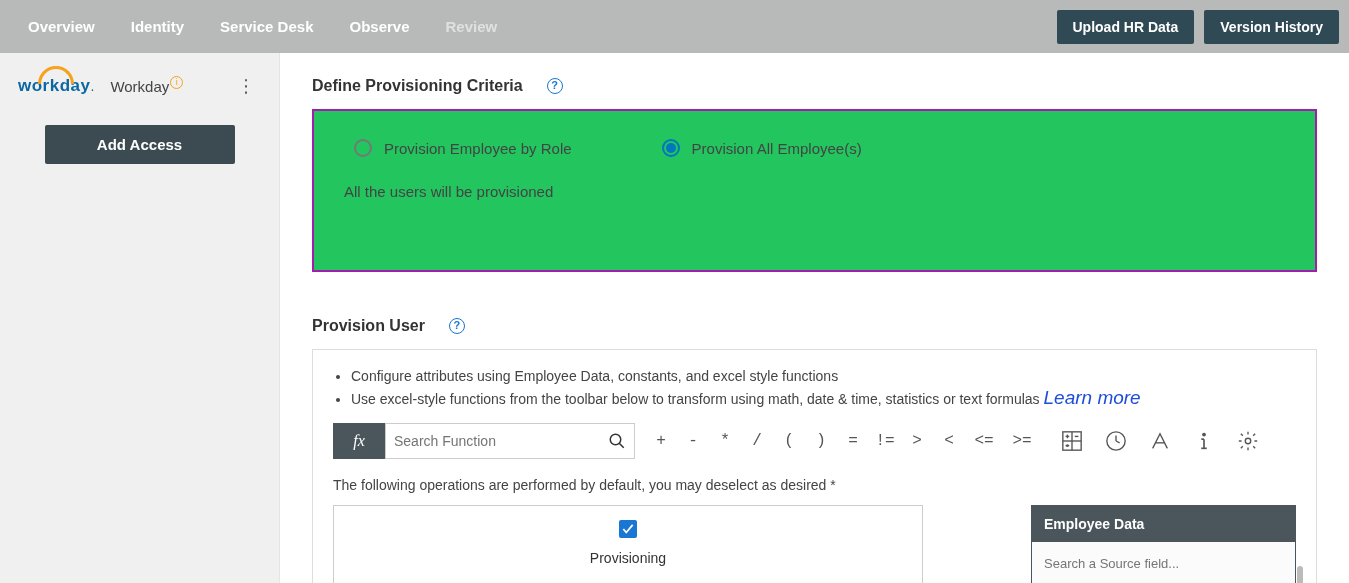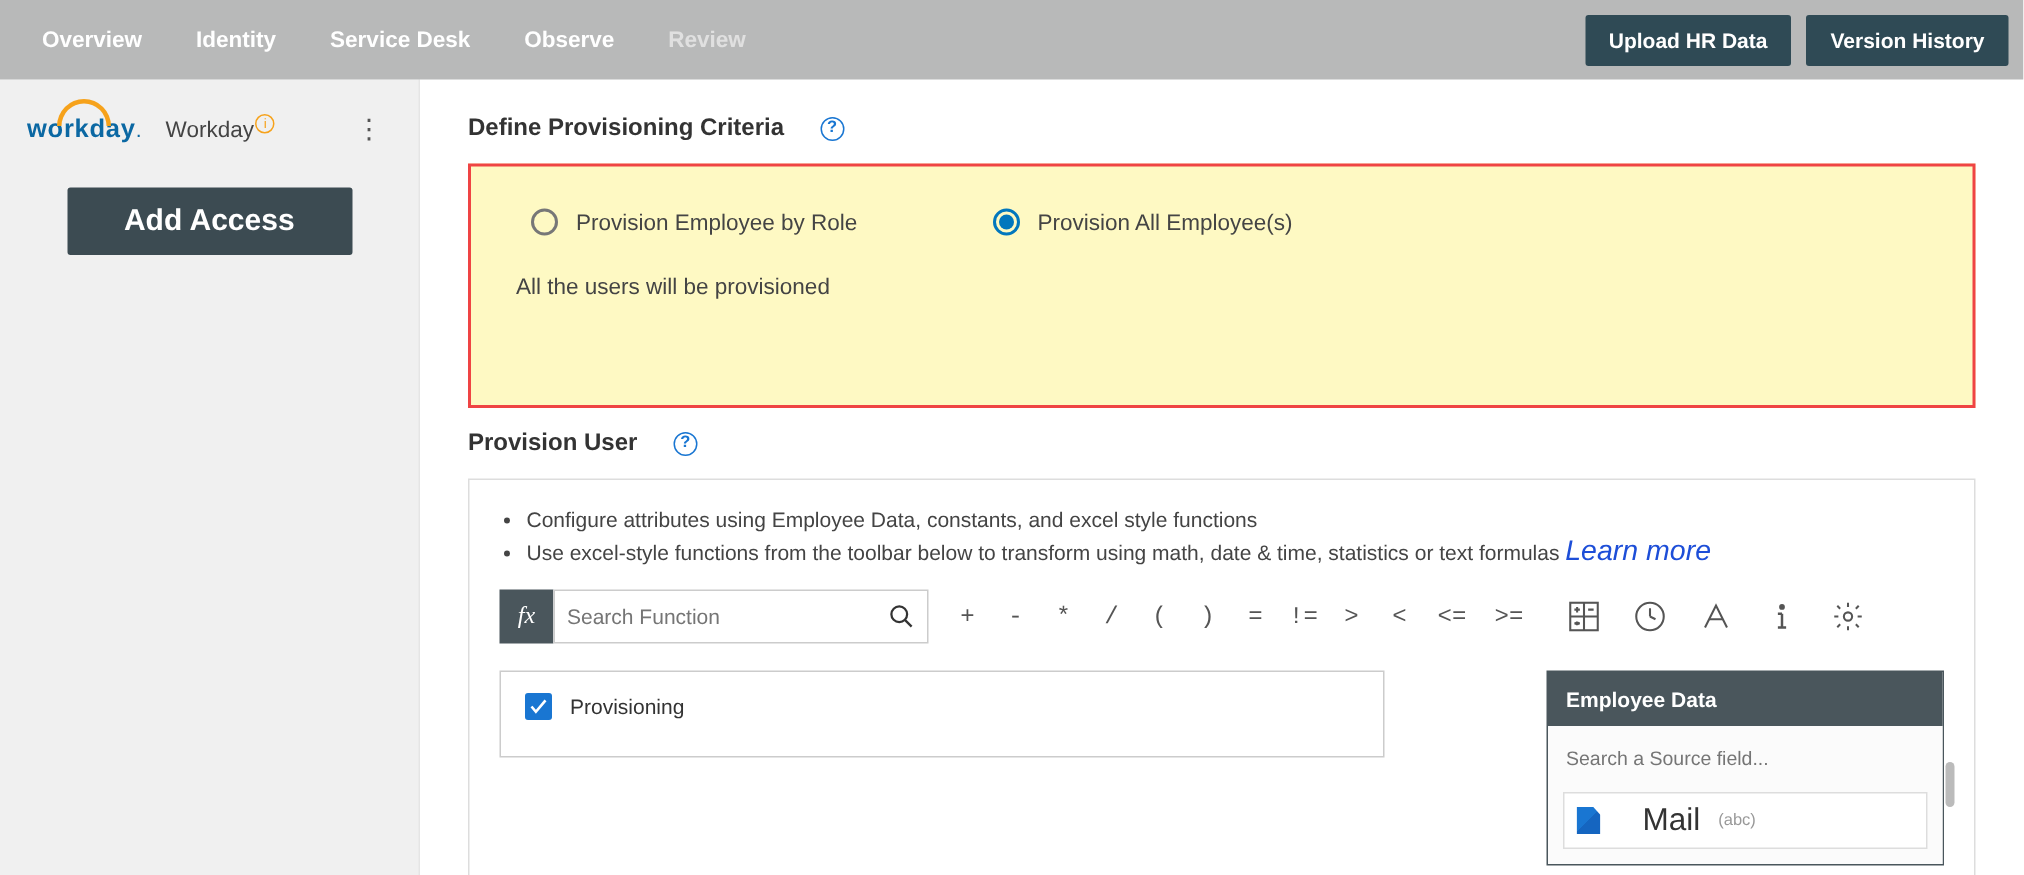--- a/index.html
+++ b/index.html
@@ -19,56 +19,56 @@
   .layout { display:flex; }
   .sidebar { width:280px; background:#f0f0f0; min-height:537px; border-right:1px solid #e5e5e5; }
   .app-card { display:flex; align-items:center; padding:18px 14px 10px 18px; gap:8px; }
   .wd-logo { position:relative; }
   .wd-arc { width:36px; height:18px; border:3px solid #f6a21b; border-bottom:none; border-top-left-radius:36px; border-top-right-radius:36px; position:absolute; top:-10px; left:50%; transform:translateX(-50%); }
   .wd-text { color:#0b68a3; font-weight:700; font-size:17px; letter-spacing:0.5px; }
   .wd-dot { color:#0b68a3; }
   .app-name { color:#444; font-size:15px; margin-left:8px; position:relative; }
   .badge-info { display:inline-block; width:13px; height:13px; border:1.3px solid #f6a21b; border-radius:50%; color:#f6a21b; font-size:9px; line-height:11px; text-align:center; vertical-align:top; margin-left:1px; margin-top:-2px; }
   .kebab { margin-left:auto; padding:6px 10px; cursor:pointer; color:#555; font-size:18px; line-height:1; }
-  .btn-addaccess { display:block; width:190px; margin:14px auto 0; background:#3c4b52; color:#fff; border:none; padding:11px 0; font-weight:600; font-size:20px; cursor:pointer; border-radius:2px; }
+  .btn-addaccess { display:block; width:190px; margin:14px auto 0; background:#3c4b52; color:#fff; border:none; padding:11px 0; font-weight:600; font-size:15px; cursor:pointer; border-radius:2px; }
 
   .main { flex:1; padding: 24px 32px 0 32px; background:#fff; min-width:0; }
   .section-title { font-weight:600; font-size:16px; color:#333; margin-bottom:14px; display:flex; align-items:center; gap:24px; }
   .help { width:16px; height:16px; border:1.5px solid #1976d2; border-radius:50%; color:#1976d2; font-size:11px; line-height:13px; text-align:center; display:inline-block; cursor:pointer; }
 
-  .criteria-box { border:2px solid #ef4444; background:#fef9c3; padding: 28px 30px 70px 30px; margin-bottom: 15px; }
+  .criteria-box { border:2px solid #a21caf; background:#22c55e; padding: 28px 30px 70px 30px; margin-bottom: 45px; }
   .radio-row { display:flex; gap:90px; align-items:center; margin-bottom:26px; margin-left:10px; }
   .radio-opt { display:flex; align-items:center; gap:12px; cursor:pointer; }
   .radio-circle { width:18px; height:18px; border:2px solid #777; border-radius:50%; display:flex; align-items:center; justify-content:center; }
   .radio-circle.sel { border-color:#0277bd; }
   .radio-dot { width:10px; height:10px; background:#0277bd; border-radius:50%; }
   .radio-label { color:#444; font-size:15px; }
   .criteria-desc { color:#444; font-size:15px; }
 
   .prov-box { border:1px solid #ddd; background:#fff; padding:18px 20px 20px 20px; }
   .bullets { margin:0 0 14px 18px; color:#444; font-size:14px; }
   .bullets li { margin-bottom:3px; }
   .learn { color:#1d4ed8; font-style:italic; font-size:19px; cursor:pointer; }
 
   .fx-row { display:flex; align-items:stretch; gap:0; height:36px; margin-bottom:18px; }
-  .fx-badge { width:36px; background:#4a565c; color:#fff; display:flex; align-items:center; justify-content:center; font-style:italic; font-family:Georgia,serif; font-size:16px; }
+  .fx-badge { width:52px; background:#4a565c; color:#fff; display:flex; align-items:center; justify-content:center; font-style:italic; font-family:Georgia,serif; font-size:16px; }
   .search-wrap { flex:0 0 250px; border:1px solid #ccc; display:flex; align-items:center; padding:0 8px; margin-right:10px; background:#fff; }
   .search-wrap input { border:none; outline:none; flex:1; font-size:14px; color:#555; background:transparent; }
   .mag { width:18px; height:18px; color:#333; }
   .ops { display:flex; align-items:center; gap:0; }
   .op { width:32px; text-align:center; color:#555; font-size:16px; cursor:pointer; font-family: "Courier New", monospace; }
   .op.wide { width:38px; }
   .icon-group { display:flex; gap:22px; margin-left:20px; align-items:center; }
   .tool-icon { width:22px; height:22px; color:#555; cursor:pointer; }
 
   .ops-desc { color:#444; font-size:14px; margin-bottom:12px; }
 
   .lower { display:flex; gap:20px; align-items:flex-start; }
   .ops-box { border:1px solid #ccc; width:590px; padding:14px 16px; }
-  .chk-row { display:flex; align-items:center; gap:12px; margin-bottom:10px; }
+  .chk-row { display:flex; align-items:center; gap:12px; margin-bottom:10px;flex-direction:column; }
   .chk { width:18px; height:18px; background:#1976d2; border-radius:2px; display:flex; align-items:center; justify-content:center; cursor:pointer; }
   .chk svg { width:14px; height:14px; color:#fff; }
   .chk-label { color:#333; font-size:14px; }
 
   .emp-panel { width:265px; border:1px solid #4a565c; margin-left:auto; position:relative; }
   .emp-head { background:#4a565c; color:#fff; padding:10px 12px; font-weight:600; font-size:14px; }
   .emp-body { padding:10px; background:#fbfbfb; }
   .emp-search { width:100%; border:none; border-bottom:1px solid transparent; padding:4px 2px; font-size:13px; color:#666; background:transparent; outline:none; margin-bottom:10px; }
   .field-card { border:1px solid #ddd; background:#fff; padding:6px 8px; display:flex; align-items:center; gap:8px; }
   .field-icon { width:16px; height:18px; background:linear-gradient(135deg,#1976d2 50%, #1565c0 50%); clip-path: polygon(0 0, 70% 0, 100% 30%, 100% 100%, 0 100%); }
@@ -195,20 +195,21 @@
               <line x1="9" y1="20" x2="15" y2="20"></line>
               <line x1="9" y1="10" x2="12" y2="10"></line>
             </svg>
           <svg class="tool-icon" viewBox="0 0 24 24" fill="none" stroke="currentColor" stroke-width="1.5">
               <circle cx="12" cy="12" r="3"></circle>
               <path d="M12 2v3M12 19v3M4.2 4.2l2.1 2.1M17.7 17.7l2.1 2.1M2 12h3M19 12h3M4.2 19.8l2.1-2.1M17.7 6.3l2.1-2.1"></path>
             </svg>
         </div>
       </div>
 
+      <div class="ops-desc">The following operations are performed by default, you may deselect as desired *</div>
 
       <div class="lower">
         <div class="ops-box">
           <div class="chk-row">
             <span class="chk">
               <svg viewBox="0 0 24 24" fill="none" stroke="currentColor" stroke-width="3">
                   <polyline points="4,12 9,18 20,5"></polyline>
                 </svg>
             </span>
             <span class="chk-label">Provisioning</span>

